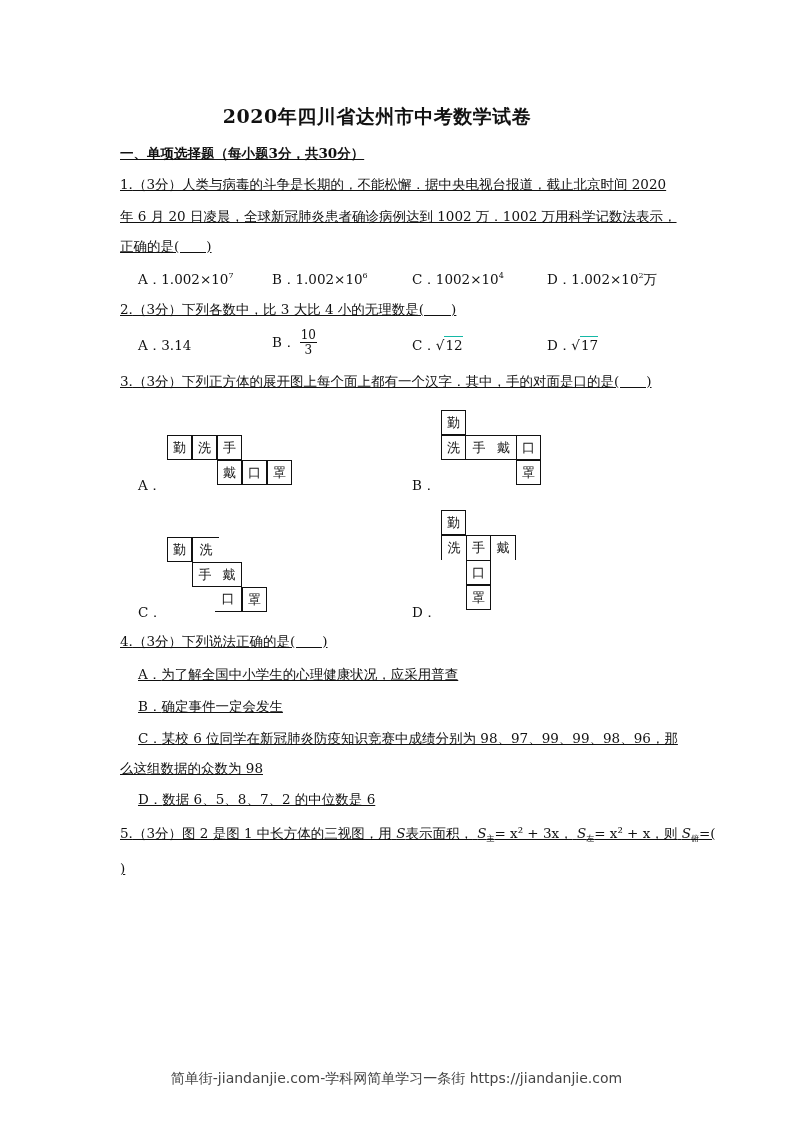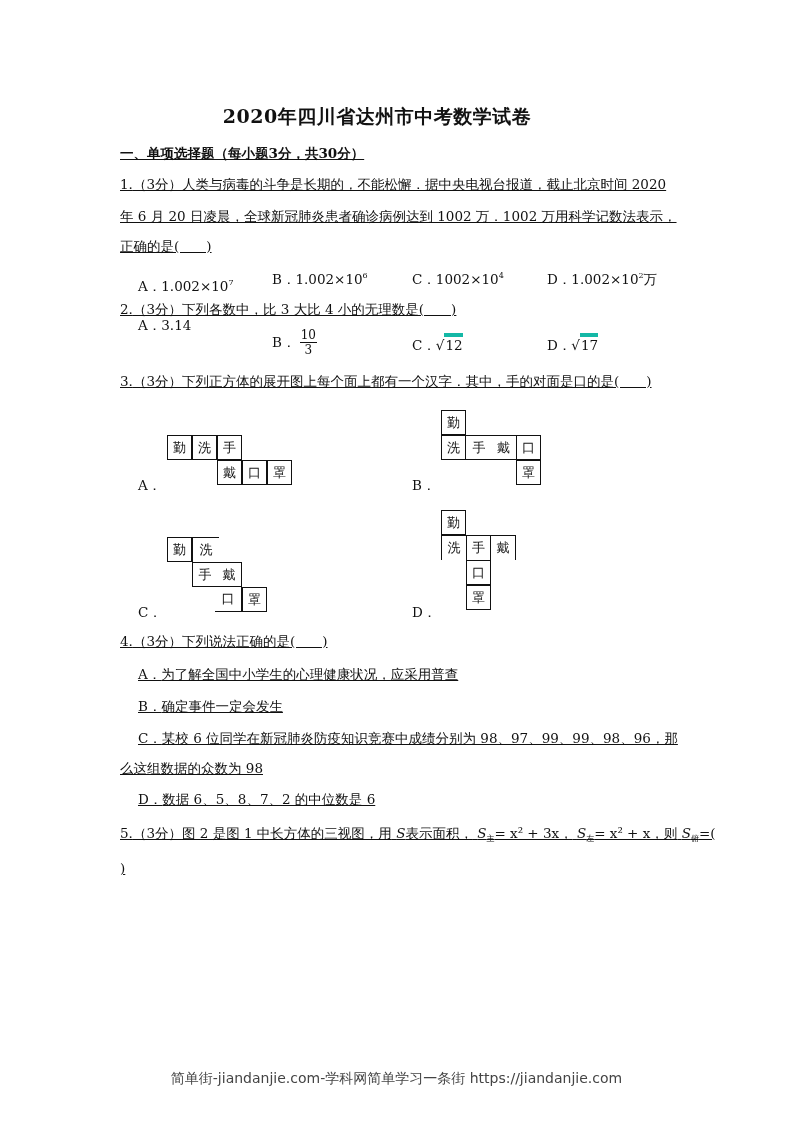--- a/index.html
+++ b/index.html
@@ -9,57 +9,57 @@
   .title { left:0; width:754px; top:104px; text-align:center; font-size:19px; font-weight:bold; letter-spacing:0.5px; }
   .section { left:120px; top:145px; font-size:13.5px; font-weight:bold;text-decoration:underline; }
   .line { font-size:13.5px; white-space:nowrap;text-decoration:underline; }
   .opt { font-size:13.5px; white-space:nowrap; }
   sup { font-size:8px; vertical-align:6px; }
   sub { font-size:8px; vertical-align:-3px; }
   .frac { display:inline-block; text-align:center; vertical-align:middle; font-size:12px; line-height:14px; }
   .frac .num { display:block; border-bottom:1px solid #111; padding:0 1px; }
   .frac .den { display:block; }
   .sqrt { display:inline-block; }
-  .sqrt .rad { border-top:4px solid #14b8a6; padding-left:1px; }
+  .sqrt .rad { border-top:1px solid #14b8a6; padding-left:1px; }
   .net { position:absolute; }
   .cell { position:absolute; width:25px; height:25px; box-sizing:border-box; border:1px solid #111;
           font-family:"DejaVu Sans","Liberation Sans",sans-serif; font-size:13px; text-align:center; line-height:23px; background:#fff; }
   .figlabel { font-size:13.5px; }
   .footer { left:0; width:793px; top:1070px; text-align:center; font-family:"DejaVu Sans","Liberation Sans",sans-serif; font-size:14px; color:#444; }
   i.v { font-style:italic; }
 </style>
 </head>
 <body>
 
 <div class="abs title">2020年四川省达州市中考数学试卷</div>
 <div class="abs section">一、单项选择题（每小题3分，共30分）</div>
 
 <div class="abs line" style="left:120px;top:176px;">
   <span>1.</span><span>（3分）</span><span>人类与病毒的斗争是长期的，不能松懈．据中央电视台报道，截止北京时间 2020</span>
 </div>
 <div class="abs line" style="left:120px;top:208px;">年 6 月 20 日凌晨，全球新冠肺炎患者确诊病例达到 1002 万．1002 万用科学记数法表示，</div>
 <div class="abs line" style="left:120px;top:238px;">正确的是(　　)</div>
 
-<div class="abs opt" style="left:138px;top:278px;">
+<div class="abs opt" style="left:138px;top:271px;">
   <span>A．</span><span>1.002×10</span><sup>7</sup>
 </div>
 <div class="abs opt" style="left:272px;top:271px;">
   <span>B．</span><span>1.002×10</span><sup>6</sup>
 </div>
 <div class="abs opt" style="left:412px;top:271px;">
   <span>C．</span><span>1002×10</span><sup>4</sup>
 </div>
 <div class="abs opt" style="left:547px;top:271px;">
   <span>D．</span><span>1.002×10</span><sup>2</sup><span>万</span>
 </div>
 
 <div class="abs line" style="left:120px;top:301px;">
   <span>2.</span><span>（3分）</span><span>下列各数中，比 3 大比 4 小的无理数是(　　)</span>
 </div>
-<div class="abs opt" style="left:138px;top:317px;">
+<div class="abs opt" style="left:138px;top:337px;">
   <span>A．</span><span>3.14</span>
 </div>
 <div class="abs opt" style="left:272px;top:328px;">
   <span style="vertical-align:middle;">B．</span>
   <span class="frac">
     <span class="num">10</span>
     <span class="den">3</span>
   </span>
 </div>
 <div class="abs opt" style="left:412px;top:337px;">

